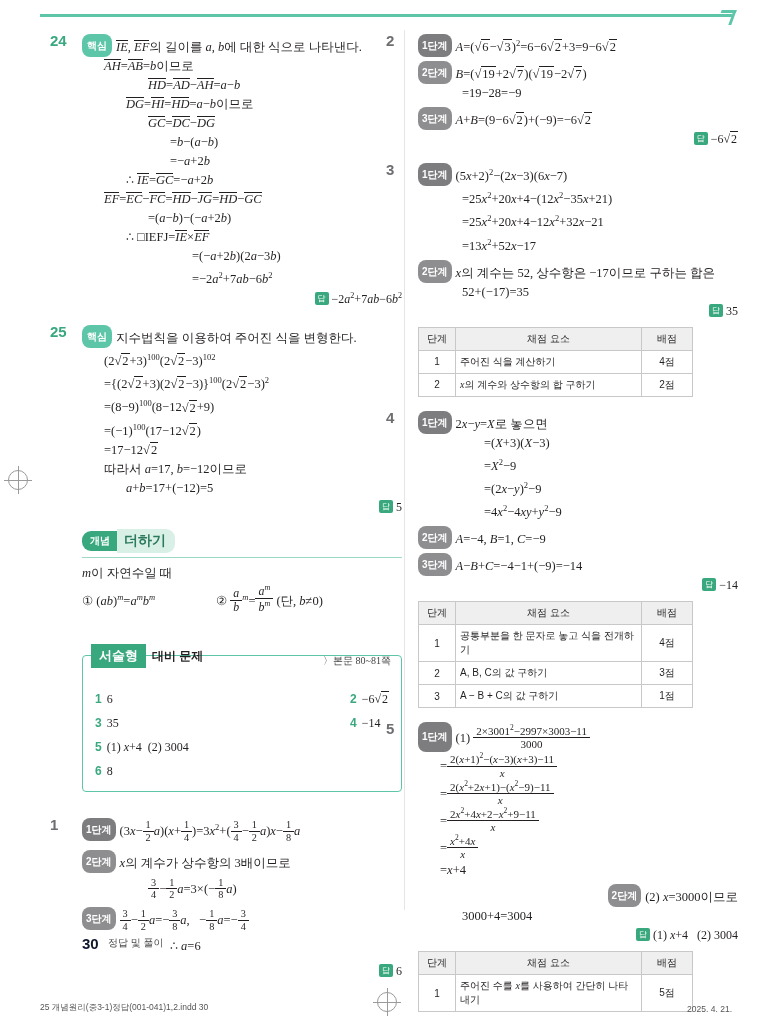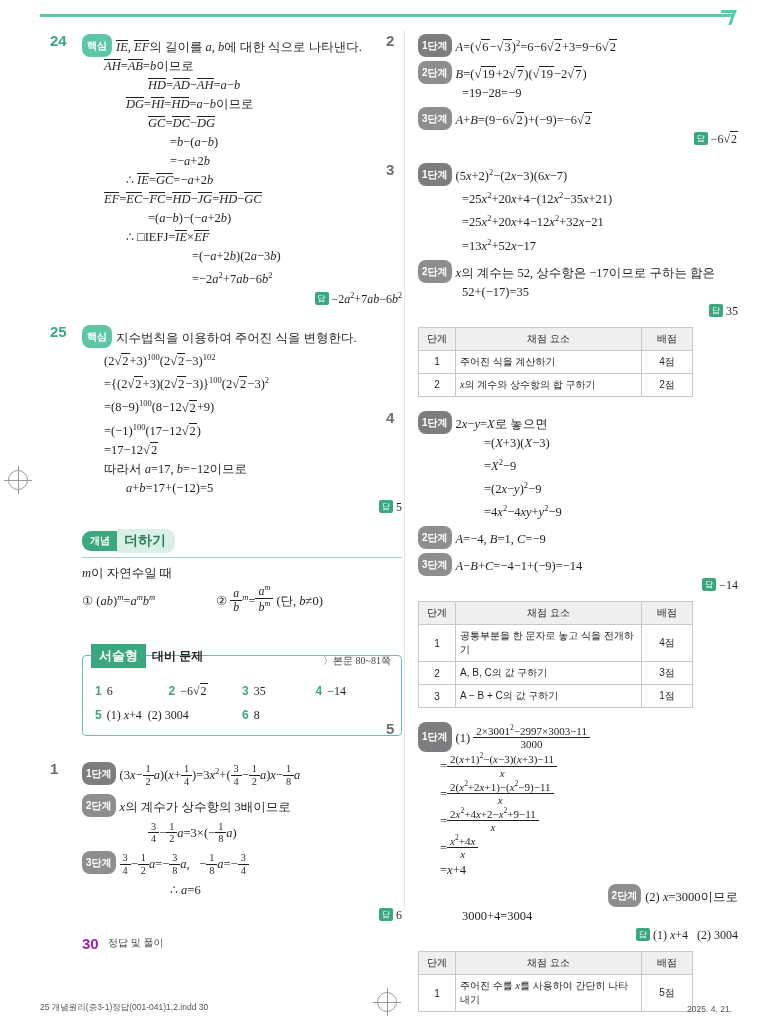--- a/index.html
+++ b/index.html
@@ -71,34 +71,34 @@
   .concept-head .c1{background:#3aa87f;color:#fff;font-family:"Liberation Sans",sans-serif;font-size:10px;font-weight:bold;padding:3px 7px 3px 8px;border-radius:9px 0 0 9px;}
   .concept-head .c2{background:#d9f0e7;color:#2c7a5d;font-family:"Liberation Sans",sans-serif;font-size:14px;font-weight:bold;padding:3px 9px 3px 7px;border-radius:0 9px 9px 0;}
   .concept-body{border-top:1px solid #9cd9c4;margin-top:4px;padding-top:6px;}
 
   
   .essay{margin-top:40px;border:1.5px solid #5ec6a8;border-radius:4px;padding:10px 12px 12px;position:relative;}
   .essay-head{display:flex;align-items:center;margin:-22px 0 0 -4px;}
   .essay-badge{background:#3aa87f;color:#fff;font-family:"Liberation Sans",sans-serif;font-size:13px;font-weight:bold;padding:3px 8px;border-radius:0;}
   .essay-label{font-family:"Liberation Sans",sans-serif;font-size:12px;font-weight:bold;color:#231f20;margin-left:6px;}
   .essay-ref{position:absolute;right:10px;top:-2px;font-size:10px;color:#444;}
-  .essay-grid{margin-top:16px;display:grid;grid-template-columns:repeat(4,1fr);row-gap:9px;font-size:12px;}
+  .essay-grid{margin-top:24px;display:grid;grid-template-columns:repeat(1,1fr);row-gap:9px;font-size:12px;}
   .egnum{color:#3aa87f;font-family:"Liberation Sans",sans-serif;font-weight:bold;font-size:12px;margin-right:5px;}
 
   
   table.rubric{border-collapse:collapse;width:275px;margin:8px 0 14px 0;font-family:"Liberation Sans",sans-serif;font-size:10px;}
   table.rubric th{background:#efefef;border:1px solid #c8c8c8;padding:4px 2px;font-weight:normal;}
   table.rubric td{border:1px solid #c8c8c8;padding:4px 4px;}
   table.rubric td.c{text-align:center;width:28px;}
   table.rubric td.p{text-align:center;width:42px;}
   table.rubric th.c{width:28px;}
   table.rubric th.p{width:42px;}
 
   
-  .pagenum{position:absolute;left:82px;bottom:72px;font-family:"Liberation Sans",sans-serif;font-weight:bold;font-size:15px;color:#a21caf;}
+  .pagenum{position:absolute;left:82px;bottom:72px;font-family:"Liberation Sans",sans-serif;font-weight:bold;font-size:15px;color:#0f172a;}
   .pagelabel{position:absolute;left:108px;bottom:74px;font-family:"Liberation Sans",sans-serif;font-size:10px;color:#4a4a4a;}
   .foot-left{position:absolute;left:40px;bottom:10px;font-family:"Liberation Sans",sans-serif;font-size:8.5px;color:#555;}
   .foot-right{position:absolute;right:40px;bottom:10px;font-family:"Liberation Sans",sans-serif;font-size:8.5px;color:#555;}
 
   sup{font-size:0.68em;vertical-align:super;}
   .ov{border-top:1px solid #231f20;padding-top:0px;display:inline-block;line-height:1.05;}
   .frac{display:inline-block;vertical-align:-0.55em;text-align:center;font-size:0.82em;line-height:1.15;}
   .frac .n{display:block;border-bottom:1px solid #231f20;padding:0 3px;}
   .frac .d{display:block;padding:0 3px;}
   .rad{display:inline-block;}

